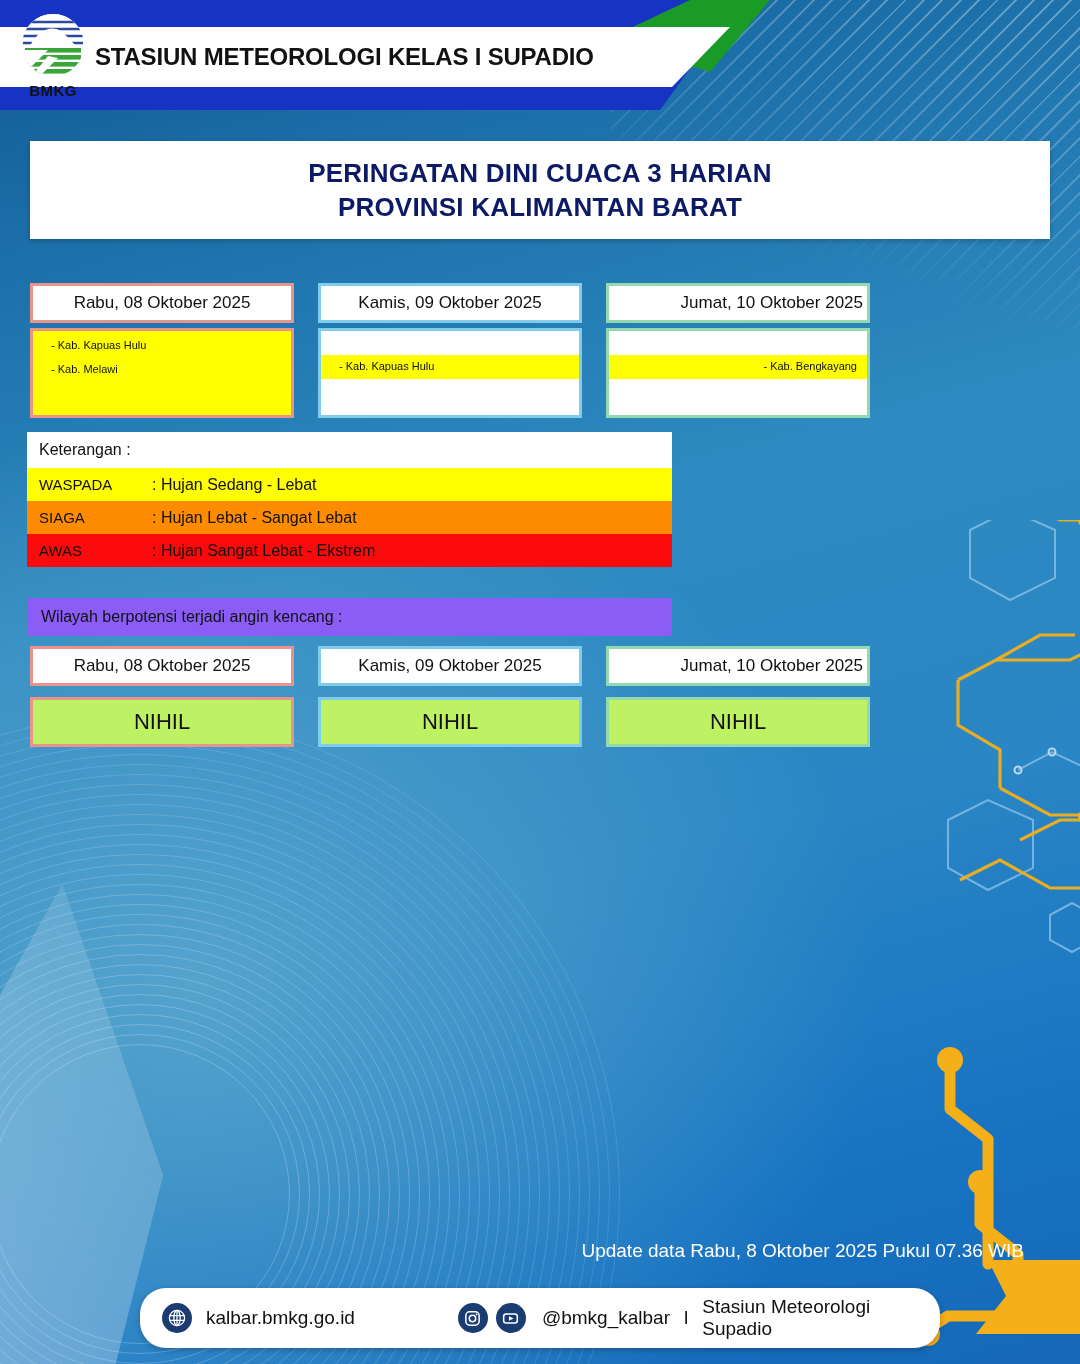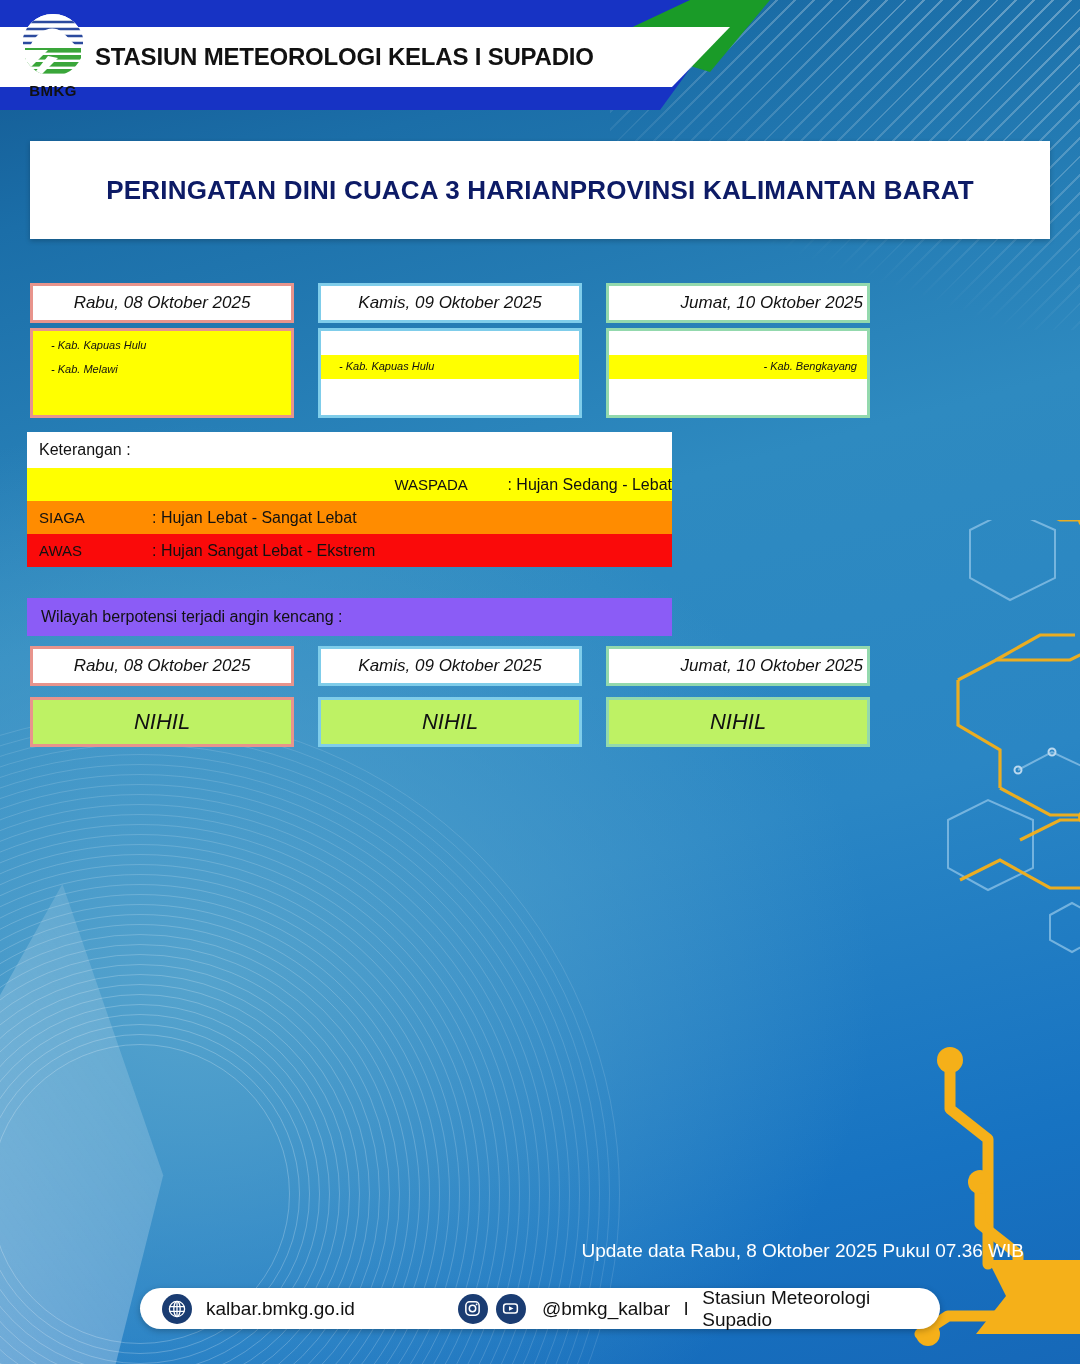--- a/index.html
+++ b/index.html
@@ -72,32 +72,32 @@
   }
   .logo { position:absolute; top:12px; left:18px; width:70px; height:86px; }
   .logo-txt {
     position:absolute; bottom:-1px; left:0; width:70px; text-align:center;
     font-size:15px; font-weight:bold; color:#111; letter-spacing:0.4px;
   }
 
   
   .title-banner {
     position:absolute; top:141px; left:30px; width:1020px; height:98px;
-    background:#fff; display:flex; flex-direction:row;
+    background:#fff; display:flex; flex-direction:column;
     align-items:center; justify-content:center;
     box-shadow:0 2px 5px rgba(0,0,0,0.22);
   }
   .title-banner div {
     font-size:26px; font-weight:bold; color:#0d1b66; line-height:1.32;
     letter-spacing:0.2px;
   }
 
   
   .cols { position:absolute; top:283px; left:30px; width:1020px; display:flex; gap:24px; }
-  .col { width:264px;font-style:italic; }
+  .col { width:264px; }
   .col .date-box {
     background:#fff; text-align:center; font-size:17px; color:#111;
     padding:7px 4px; border:3px solid #999;
   }
   .col .list-box {
     margin-top:5px; background:#fff; border:3px solid #999;
     padding:0; min-height:90px;
   }
   .col.c1 .date-box, .col.c1 .list-box { border-color:#e8948c; }
   .col.c2 .date-box, .col.c2 .list-box { border-color:#7fcdea; }
@@ -115,21 +115,21 @@
   
   .legend { position:absolute; top:432px; left:27px; width:645px; }
   .legend .head {
     background:#fff; font-size:16px; color:#111; padding:9px 12px;
   }
   .legend .lrow { display:flex; align-items:center; height:33px; }
   .legend .lrow .lbl {
     width:125px; padding-left:12px; font-size:15px; color:#111; font-weight:400;
   }
   .legend .lrow .desc { font-size:16px; color:#111; }
-  .legend .waspada { background:#ffff00;justify-content:flex-end; }
+  .legend .waspada { background:#ffff00; }
   .legend .siaga   { background:#ff8c00; }
   .legend .awas    { background:#fa0a0a; }
 
   
   .wind-head {
     position:absolute; top:598px; left:27px; width:645px; background:#8b5cf6;
     font-size:16px; color:#111; padding:10px 14px;
   }
   .wind-cols { position:absolute; top:646px; left:30px; width:1020px; display:flex; gap:24px; }
   .wind-cols .col .nihil-box {
@@ -139,21 +139,21 @@
   .wind-cols .col.c1 .nihil-box { border-color:#e8948c; }
   .wind-cols .col.c2 .nihil-box { border-color:#7fcdea; }
   .wind-cols .col.c3 .nihil-box { border-color:#93d9ad; }
 
   
   .update-txt {
     position:absolute; top:1240px; right:56px;
     font-size:19px; color:#ffffff;
   }
   .footer-bar {
-    position:absolute; left:140px; top:1288px; width:800px; height:41px;
+    position:absolute; left:140px; top:1288px; width:800px; height:60px;
     background:#fff; border-radius:26px; display:flex; align-items:center;
     padding:0 22px; box-shadow:0 2px 6px rgba(0,0,0,0.25);
   }
   .ic {
     width:30px; height:30px; border-radius:50%; background:#1a3c72;
     display:flex; align-items:center; justify-content:center; flex:0 0 auto;
   }
   .f-url { font-size:19px; color:#111; margin-left:14px; }
   .f-gap { width:116px; }
   .f-handle { font-size:19px; color:#111; margin-left:16px; }

